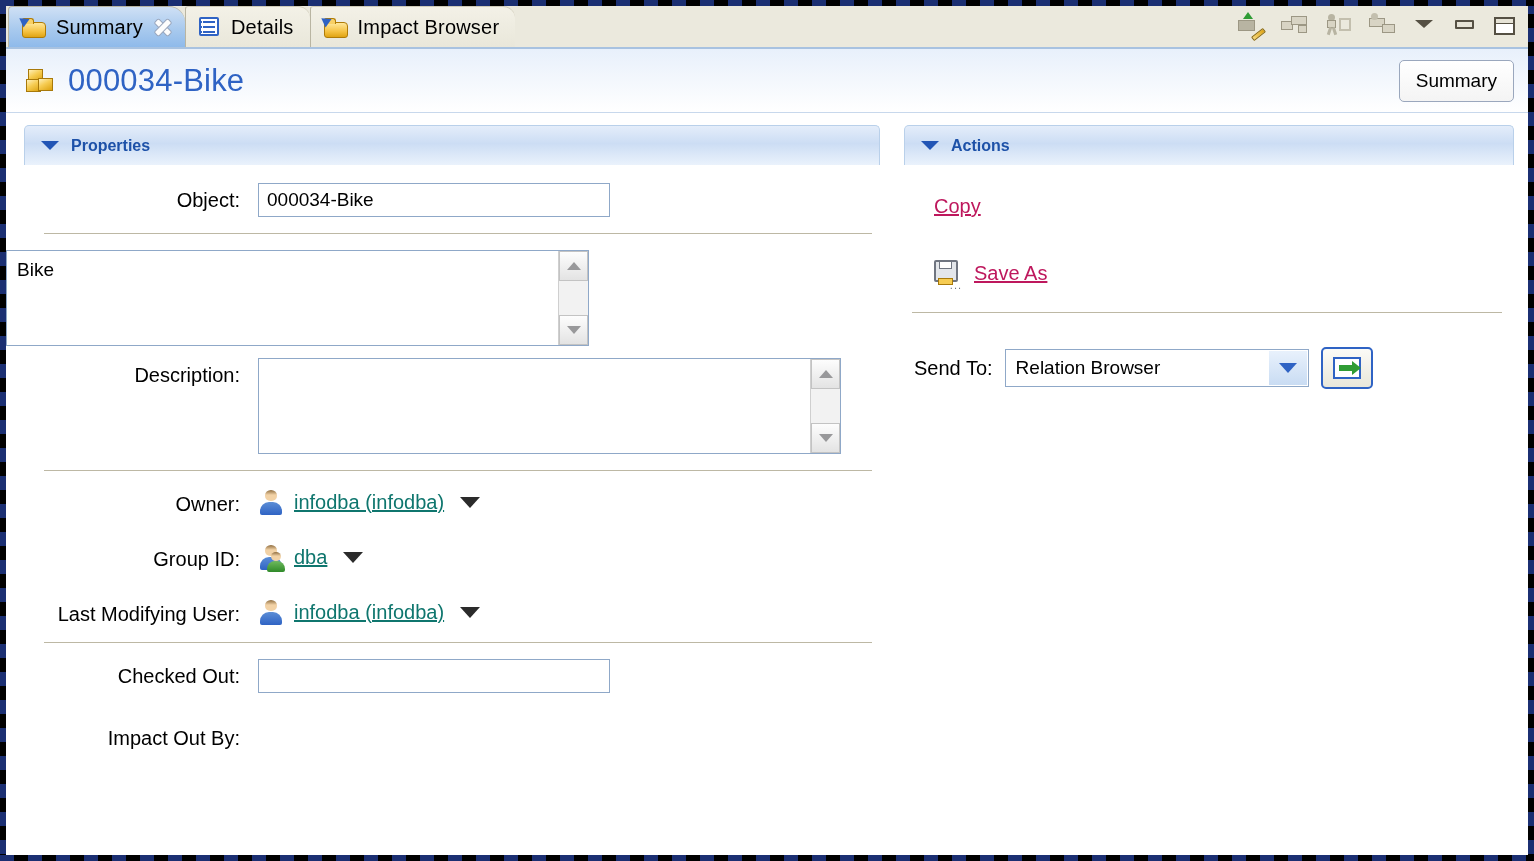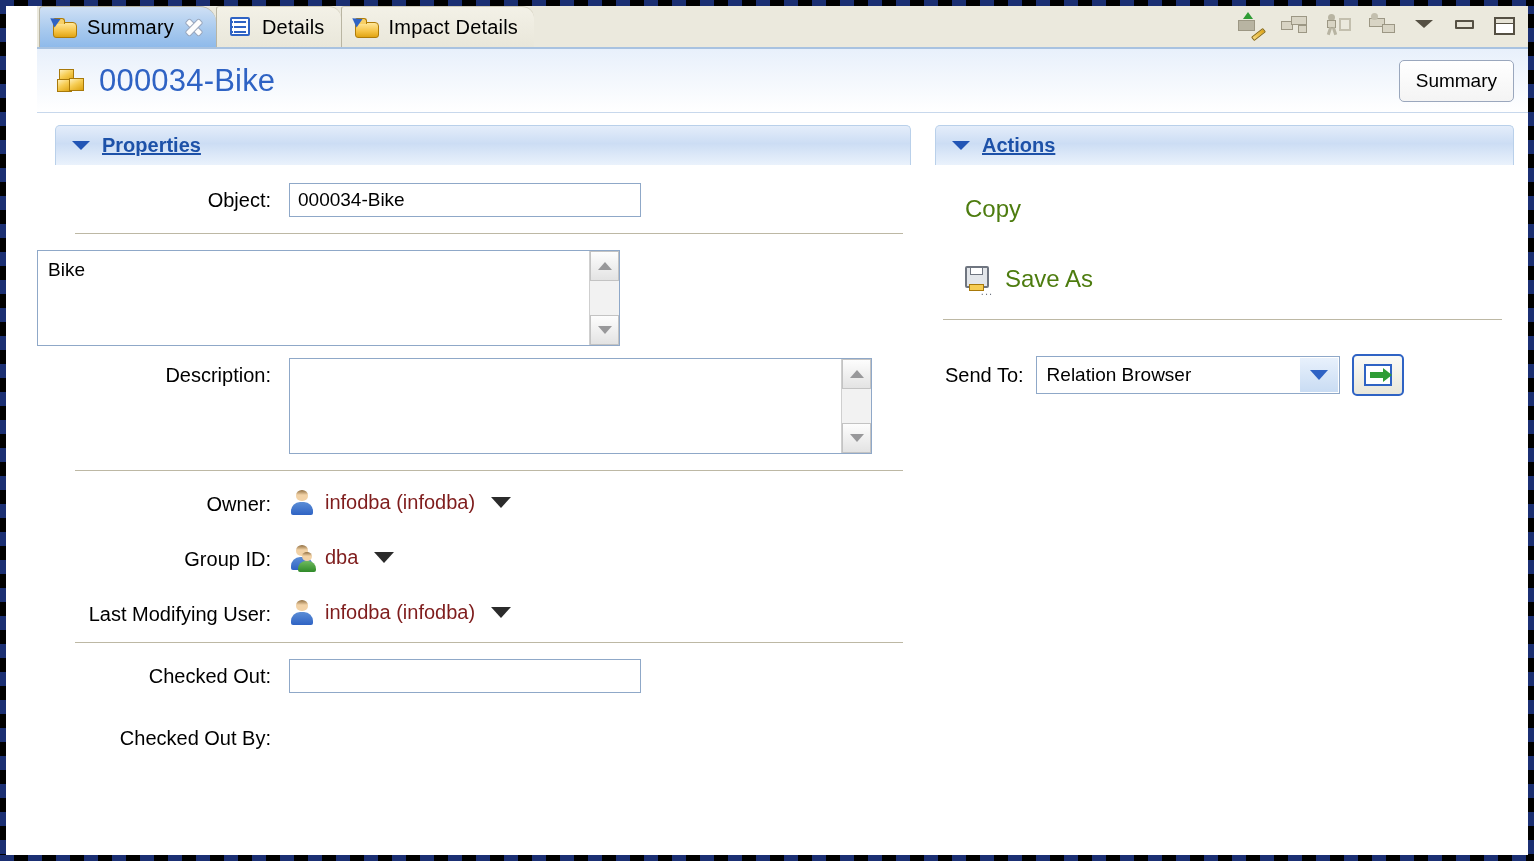--- a/index.html
+++ b/index.html
@@ -20,21 +20,20 @@
       repeating-linear-gradient(90deg, #1b2f72 0 14px, #000000 14px 28px) bottom left / 100% 6px no-repeat,
       repeating-linear-gradient(180deg, #1b2f72 0 14px, #000000 14px 28px) top left / 6px 100% no-repeat,
       repeating-linear-gradient(180deg, #1b2f72 0 14px, #000000 14px 28px) top right / 6px 100% no-repeat,
       #ffffff;
   }
   #inner {
     position: absolute;
     left: 6px; top: 6px; right: 6px; bottom: 6px;
     background: #ffffff;
     overflow: hidden;
-    margin-left: 31px;
   }
 
   
   .tabbar {
     position: relative;
     height: 43px;
     background: #ebe9dd;
     border-bottom: 2px solid #a8c2e0;
     display: flex;
     align-items: flex-end;
@@ -241,21 +240,21 @@
     gap: 12px;
   }
   .panel-hdr .caret {
     width:0;height:0;
     border-top:9px solid #2255b5;
     border-left:9px solid transparent;
     border-right:9px solid transparent;
     cursor:pointer;
   }
   .panel-hdr .ttl {
-    font-size:20px; font-weight:bold; color:#1d51a8;text-decoration:underline;
+    font-size:16px; font-weight:bold; color:#1d51a8;
   }
 
   
   .form { padding: 18px 0 0 0; }
   .row {
     display:flex; align-items:flex-start;
     padding: 0 20px 0 0;
   }
   .lbl {
     width: 252px; flex:0 0 252px;
@@ -316,22 +315,22 @@
 
   .sep {
     height:1px;
     background:#bdb8a4;
     margin: 16px 20px 16px 38px;
   }
 
   
   .linkrow { display:flex; align-items:center; gap:10px; padding-top:2px; }
   .lnk {
-    font-size:20px; color:#7f1d1d;
-    cursor:pointer;text-align:center;
+    font-size:20px; color:#0f766e;
+    text-decoration:underline; cursor:pointer;text-align:center;
   }
   .dd-caret {
     width:0;height:0;
     border-top:11px solid #2b2b2b;
     border-left:10px solid transparent;
     border-right:10px solid transparent;
     cursor:pointer;
     margin-left:6px;
   }
   .ico-user { width:26px; height:26px; position:relative; flex:0 0 auto; }
@@ -361,21 +360,21 @@
     background: linear-gradient(150deg,#fff0b8 0%,#f6cc52 45%,#dca20f 100%);
     border:1px solid #a8790a;
   }
   .ico-cubes-sm .c1 { left:2px;  top:1px; }
   .ico-cubes-sm .c2 { left:0px;  top:10px; }
   .ico-cubes-sm .c3 { left:10px; top:10px; }
 
   
   .actions-body { padding: 30px 0 0 42px; }
   .action-link {
-    font-size:24px; color:#4d7c0f; 
+    font-size:20px; color:#be185d; text-decoration:underline;
     cursor:pointer; display:inline-block;
   }
   .action-row { display:flex; align-items:center; gap:12px; margin-top: 42px; }
   .ico-save { width:28px; height:26px; position:relative; flex:0 0 auto; }
   .ico-save .outer {
     position:absolute; left:0; top:0; width:24px; height:22px;
     background:#e3e6ea; border:2px solid #6f7580; border-radius:2px;
   }
   .ico-save .shutter {
     position:absolute; left:5px; top:1px; width:13px; height:8px;
@@ -469,21 +468,21 @@
       <span class="tab-label">Details</span>
     </div>
 
 
     <div class="tab inactive">
       <span class="ico ico-folder">
         <span class="body"></span>
             <span class="tab3"></span>
             <span class="arrow"></span>
       </span>
-      <span class="tab-label">Impact Details</span>
+      <span class="tab-label">Impact Browser</span>
     </div>
 
 
     <div class="tb-spacer"></div>
 
     <div class="toolbar">
       <span class="tbi">
         <span class="blk" style="left:2px;top:8px;width:17px;height:11px"></span>
         <span class="uparrow"></span>
         <span class="pencil"></span>
@@ -626,21 +625,21 @@
         <div class="sep"></div>
 
         <div class="row">
           <div class="lbl">Checked Out:</div>
           <div class="fld">
             <input class="txt empty" type="text" readonly="" value="" style="">
           </div>
         </div>
 
         <div class="row" style="margin-top:28px">
-          <div class="lbl">Checked Out By:</div>
+          <div class="lbl">Impact Out By:</div>
         </div>
 
       </div>
     </div>
 
     <div class="col-right">
       <div class="panel-hdr" style="margin-left:12px;margin-right:14px">
         <span class="caret"></span>
         <span class="ttl">Actions</span>
       </div>

